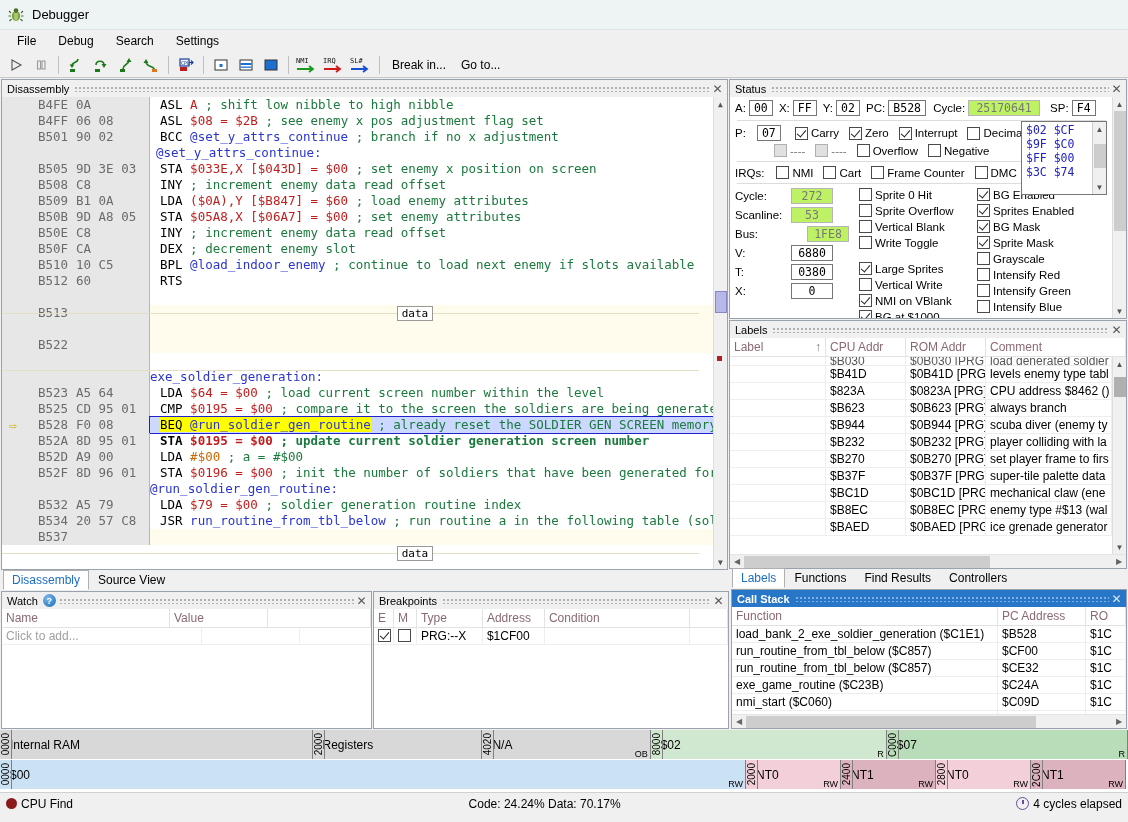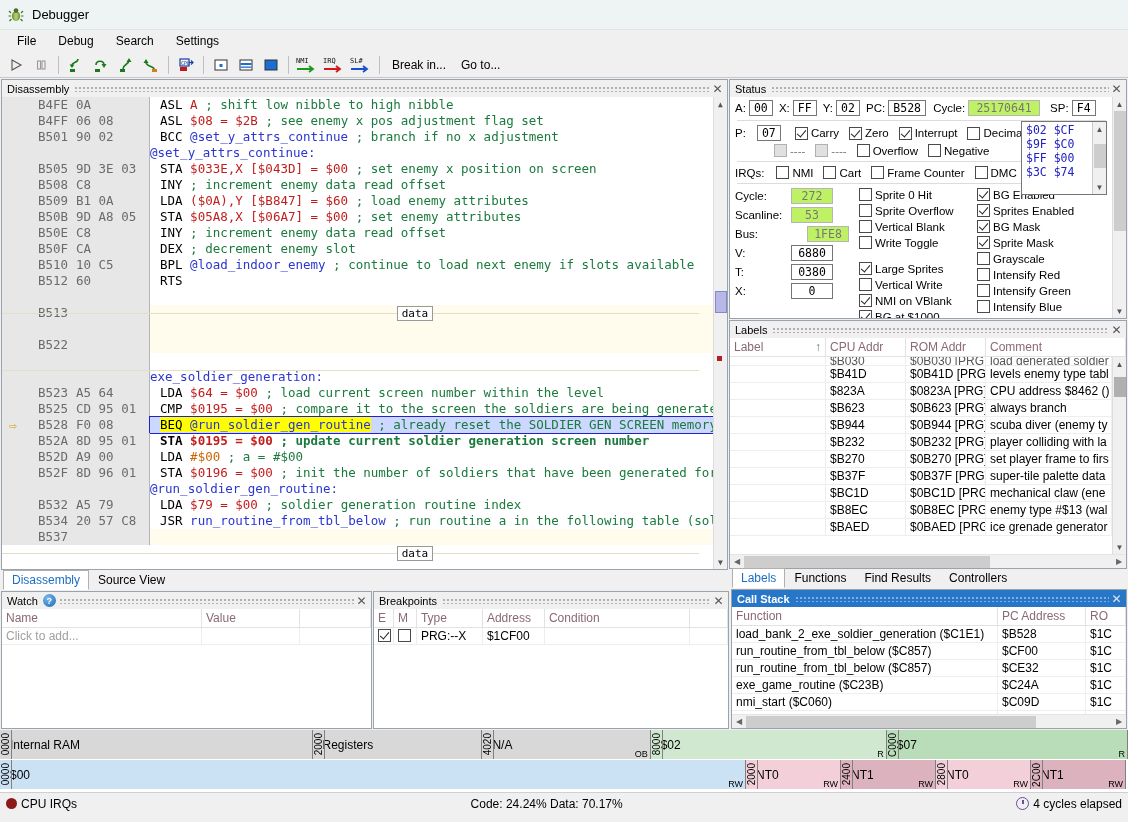--- a/index.html
+++ b/index.html
@@ -302,21 +302,21 @@
       <div class="panel-head">
         <span class="ph-title">Disassembly</span>
         <span class="grip"></span>
         <span class="ph-btn">✕</span>
       </div>
       <div id="disasm-body">
         <div class="dis-scroll" id="dis-rows">
             <div class="dis-row"><div class="gut"></div><div class="addr">B4FE</div><div class="bytes">0A</div><div class="code code-wrap" style="flex: 1 1 0%;"><span class="c-op">ASL</span> <span class="c-a">A</span> <span class="c-cmt">; shift low nibble to high nibble</span></div></div>
             <div class="dis-row"><div class="gut"></div><div class="addr">B4FF</div><div class="bytes">06 08</div><div class="code code-wrap" style="flex: 1 1 0%;"><span class="c-op">ASL</span> <span class="c-a">$08 = $2B</span> <span class="c-cmt">; see enemy x pos adjustment flag set</span></div></div>
             <div class="dis-row"><div class="gut"></div><div class="addr">B501</div><div class="bytes">90 02</div><div class="code code-wrap" style="flex: 1 1 0%;"><span class="c-op">BCC</span> <span class="c-sym">@set_y_attrs_continue</span> <span class="c-cmt">; branch if no x adjustment</span></div></div>
-            <div class="dis-row"><div class="gut"></div><div class="addr"></div><div class="bytes"></div><div class="code code-wrap" style="flex: 1 1 0%; padding-left: 0px;"><span class="c-label">@set_y_attrs_continue:</span></div></div>
+            <div class="dis-row"><div class="gut"></div><div class="addr"></div><div class="bytes"></div><div class="code code-wrap" style="flex: 1 1 0%; padding-left: 6px;"><span class="c-label">@set_y_attrs_continue:</span></div></div>
             <div class="dis-row"><div class="gut"></div><div class="addr">B505</div><div class="bytes">9D 3E 03</div><div class="code code-wrap" style="flex: 1 1 0%;"><span class="c-op">STA</span> <span class="c-a">$033E,X [$043D] = $00</span> <span class="c-cmt">; set enemy x position on screen</span></div></div>
             <div class="dis-row"><div class="gut"></div><div class="addr">B508</div><div class="bytes">C8</div><div class="code code-wrap" style="flex: 1 1 0%;"><span class="c-op">INY</span> <span class="c-cmt">; increment enemy data read offset</span></div></div>
             <div class="dis-row"><div class="gut"></div><div class="addr">B509</div><div class="bytes">B1 0A</div><div class="code code-wrap" style="flex: 1 1 0%;"><span class="c-op">LDA</span> <span class="c-a">($0A),Y [$B847] = $60</span> <span class="c-cmt">; load enemy attributes</span></div></div>
             <div class="dis-row"><div class="gut"></div><div class="addr">B50B</div><div class="bytes">9D A8 05</div><div class="code code-wrap" style="flex: 1 1 0%;"><span class="c-op">STA</span> <span class="c-a">$05A8,X [$06A7] = $00</span> <span class="c-cmt">; set enemy attributes</span></div></div>
             <div class="dis-row"><div class="gut"></div><div class="addr">B50E</div><div class="bytes">C8</div><div class="code code-wrap" style="flex: 1 1 0%;"><span class="c-op">INY</span> <span class="c-cmt">; increment enemy data read offset</span></div></div>
             <div class="dis-row"><div class="gut"></div><div class="addr">B50F</div><div class="bytes">CA</div><div class="code code-wrap" style="flex: 1 1 0%;"><span class="c-op">DEX</span> <span class="c-cmt">; decrement enemy slot</span></div></div>
             <div class="dis-row"><div class="gut"></div><div class="addr">B510</div><div class="bytes">10 C5</div><div class="code code-wrap" style="flex: 1 1 0%;"><span class="c-op">BPL</span> <span class="c-sym">@load_indoor_enemy</span> <span class="c-cmt">; continue to load next enemy if slots available</span></div></div>
             <div class="dis-row"><div class="gut"></div><div class="addr">B512</div><div class="bytes">60</div><div class="code code-wrap" style="flex: 1 1 0%;"><span class="c-op">RTS</span></div></div>
             <div class="dis-row blank"><div class="gut"></div><div class="addr"></div><div class="bytes"></div><div class="code code-wrap" style="flex: 1 1 0%;">&nbsp;</div></div>
             <div class="dis-row data"><div class="gut"></div><div class="addr">B513</div><div class="bytes"></div><div class="code code-wrap" style="flex: 1 1 0%;">&nbsp;</div></div>
@@ -360,21 +360,21 @@
 
       <div class="panel" id="watch-panel">
         <div class="panel-head">
           <span class="ph-title">Watch</span>
           <span class="helpico">?</span>
           <span class="grip"></span>
           <span class="ph-btn">✕</span>
         </div>
         <div style="flex:1;display:flex;flex-direction:column;overflow:hidden;">
           <div class="grid-head">
-            <div class="gh" style="width:200px">Name</div>
+            <div class="gh" style="width:168px">Name</div>
             <div class="gh" style="width:98px">Value</div>
             <div class="gh" style="flex:1"></div>
           </div>
           <div class="grid-rows">
             <div class="grow">
               <div class="gc placeholder" style="width:200px">Click to add...</div>
               <div class="gc" style="width:98px"></div>
             </div>
           </div>
         </div>
@@ -857,19 +857,19 @@
           <span class="vtxt">2C00</span>
         </div>
         <span style="padding-left: 10px;">NT1</span>
         <span class="rw">RW</span>
       </div>
     </div>
 </div>
 
 <div id="statusbar">
   <span class="dot"></span>
-  <span>CPU IRQs</span>
+  <span>CPU Find</span>
   <span style="flex:1"></span>
   <span>Code: 24.24% Data: 70.17%</span>
   <span style="flex:1"></span>
   <span class="clockico"></span>
   <span>4 cycles elapsed</span>
 </div>
 
 </body></html>

